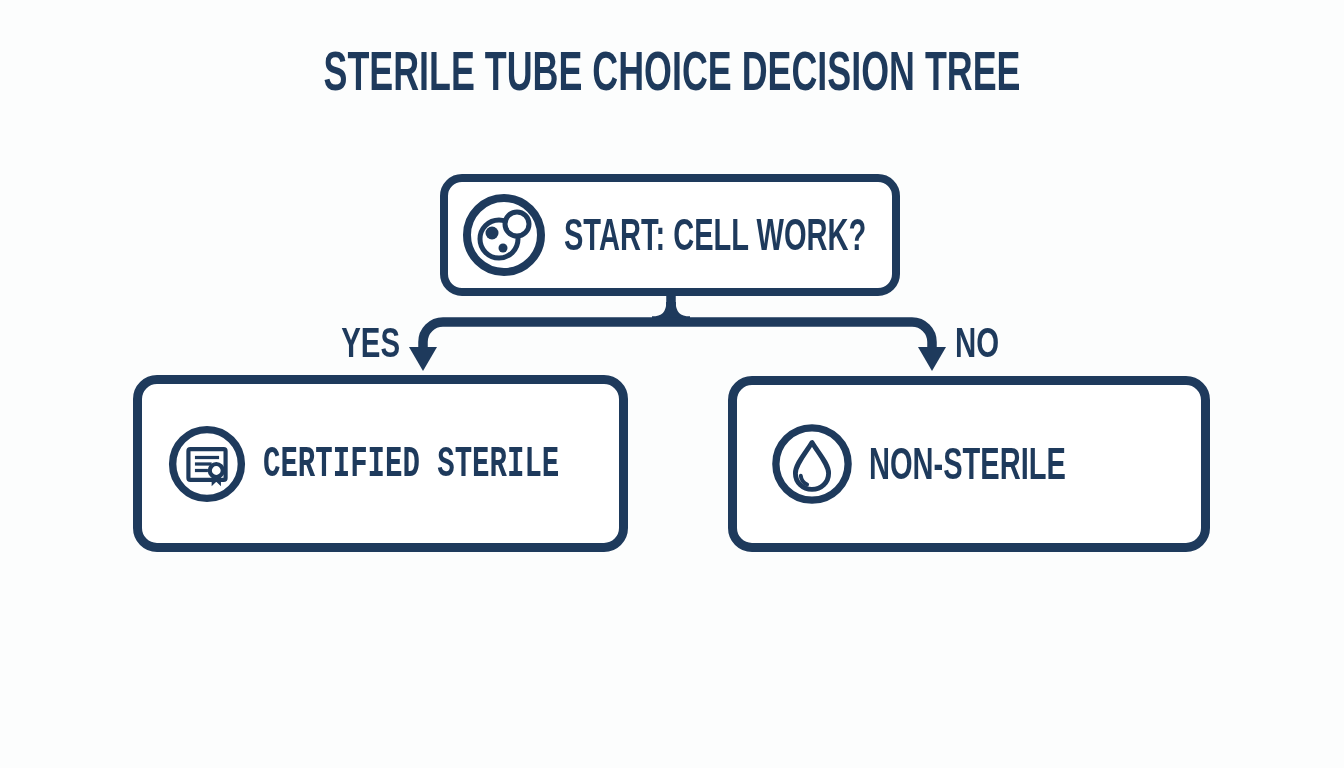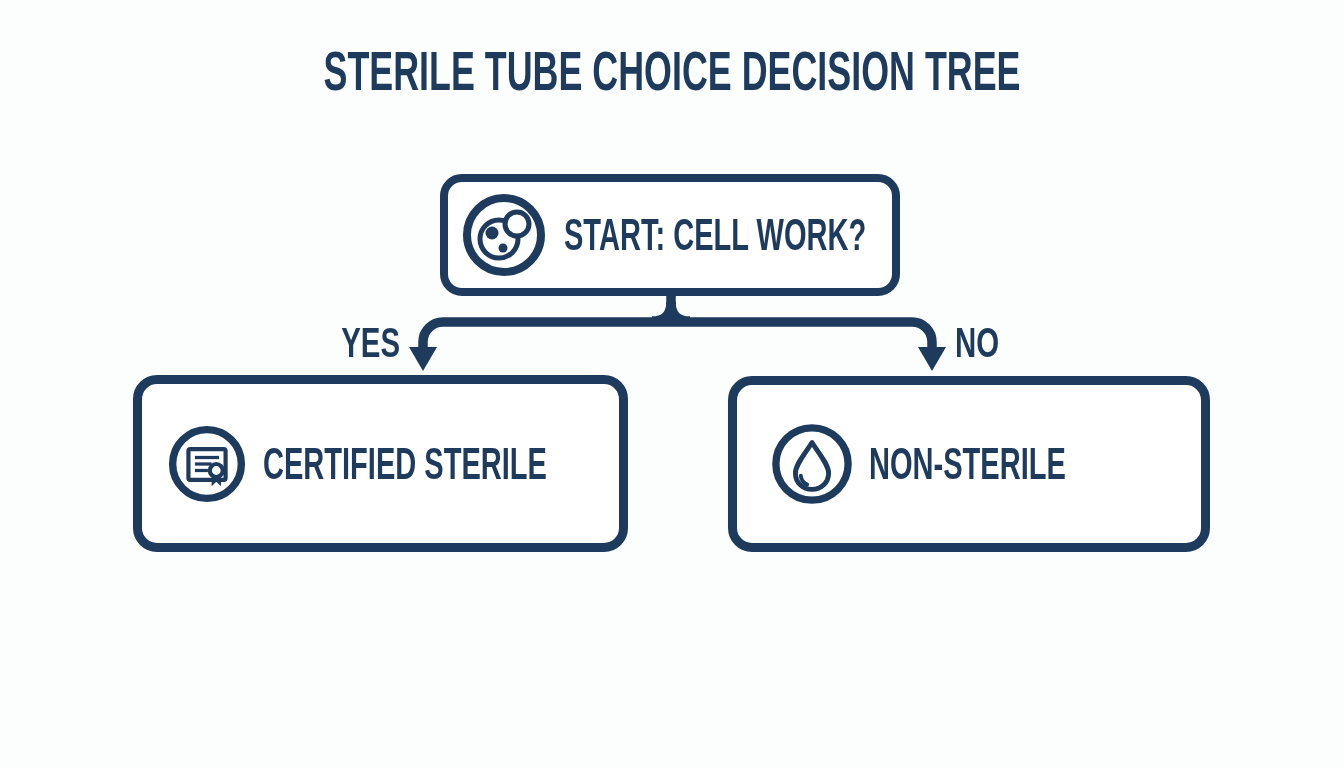--- a/index.html
+++ b/index.html
@@ -17,21 +17,21 @@
     color: var(--accent);
   }
 
   .node {
     position: absolute; background: #ffffff;
     border: 8px solid var(--accent); border-radius: 22px;
     display: flex; align-items: center;
   }
   .node-start  { left: 440px; top: 150px; width: 460px; height: 122px; padding-left: 14px; margin-top: 24px; }
   .node-result { border-width: 9px; border-radius: 24px; }
-  .node-certified { left: 133px; top: 375px; width: 495px; height: 177px; padding-left: 26px; }
+  .node-certified { left: 133px; top: 375px; width: 495px; height: 177px; padding-left: 26px; font-family: Liberation Mono, monospace; }
   .node-nonsterile { left: 728px; top: 376px; width: 482px; height: 176px; padding-left: 34px; align-items: center; }
 
   .node .icon { flex: 0 0 auto; display: block; }
   .icon-start { width: 84px; height: 84px; margin-right: 18px; }
   .icon-cert  { width: 78px; height: 78px; margin-right: 17px; }
   .icon-drop  { width: 82px; height: 82px; margin-right: 16px; }
 
   .node-label {
     font-size: 44px; font-weight: 700; white-space: nowrap;
     transform: scaleX(0.66); transform-origin: left center;

